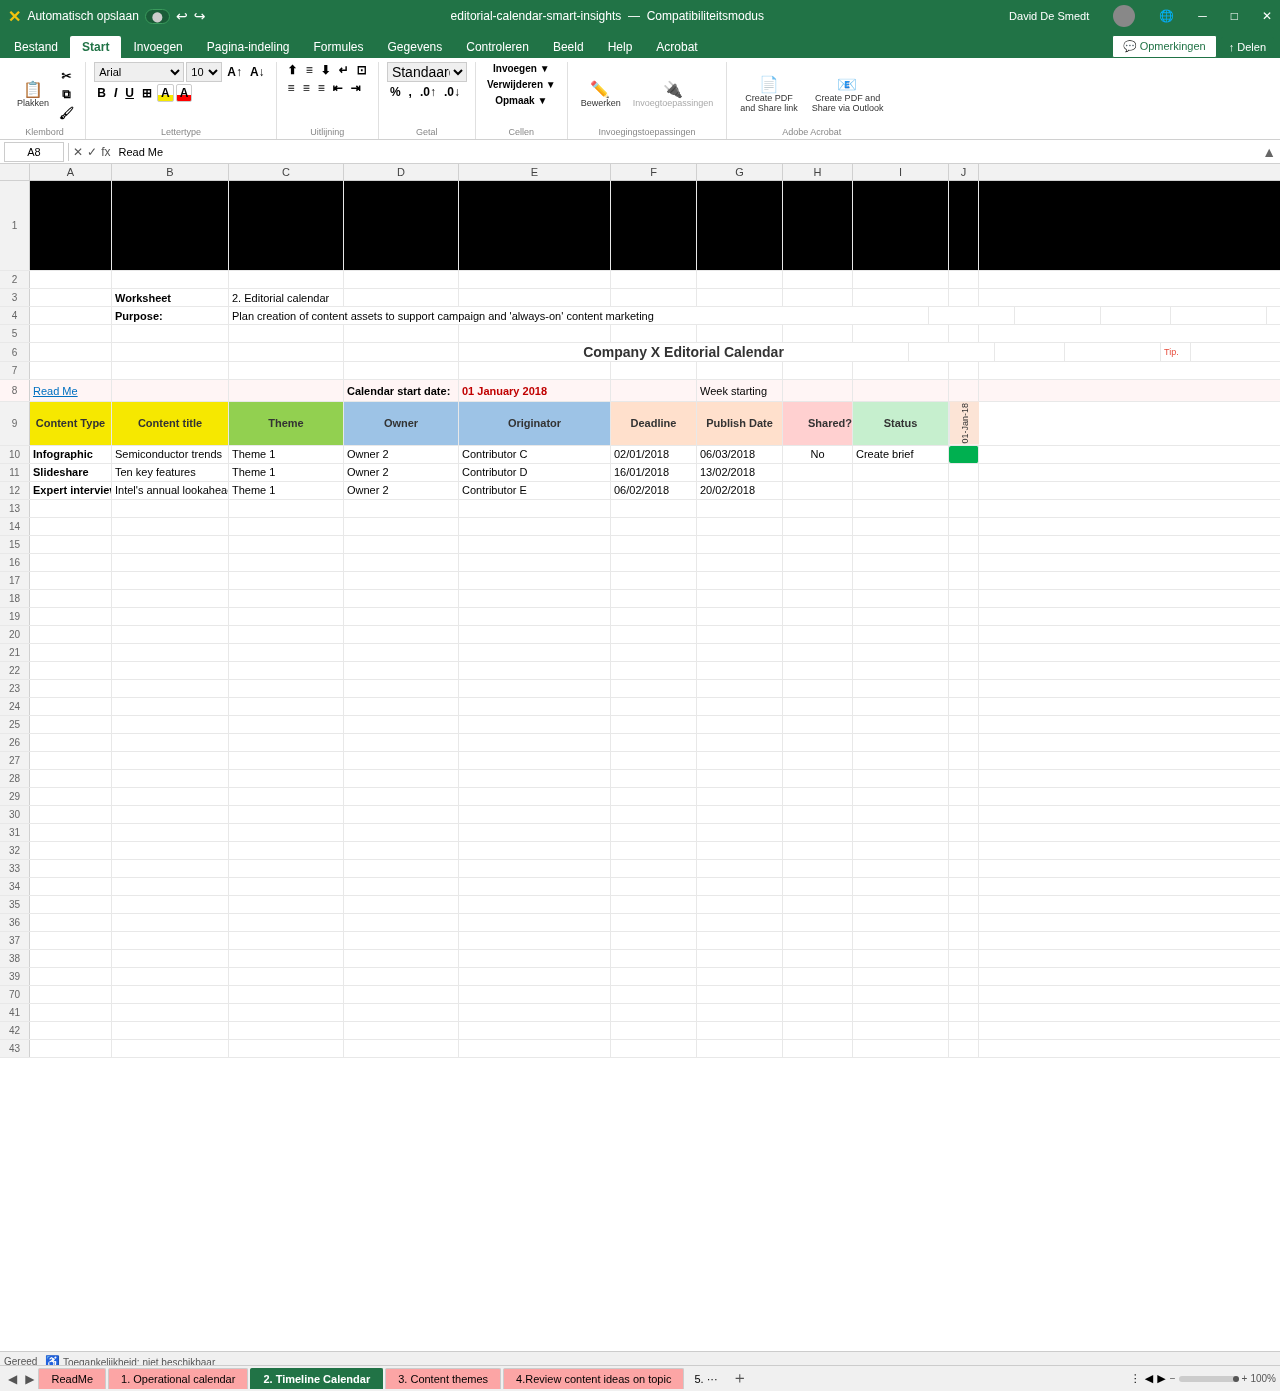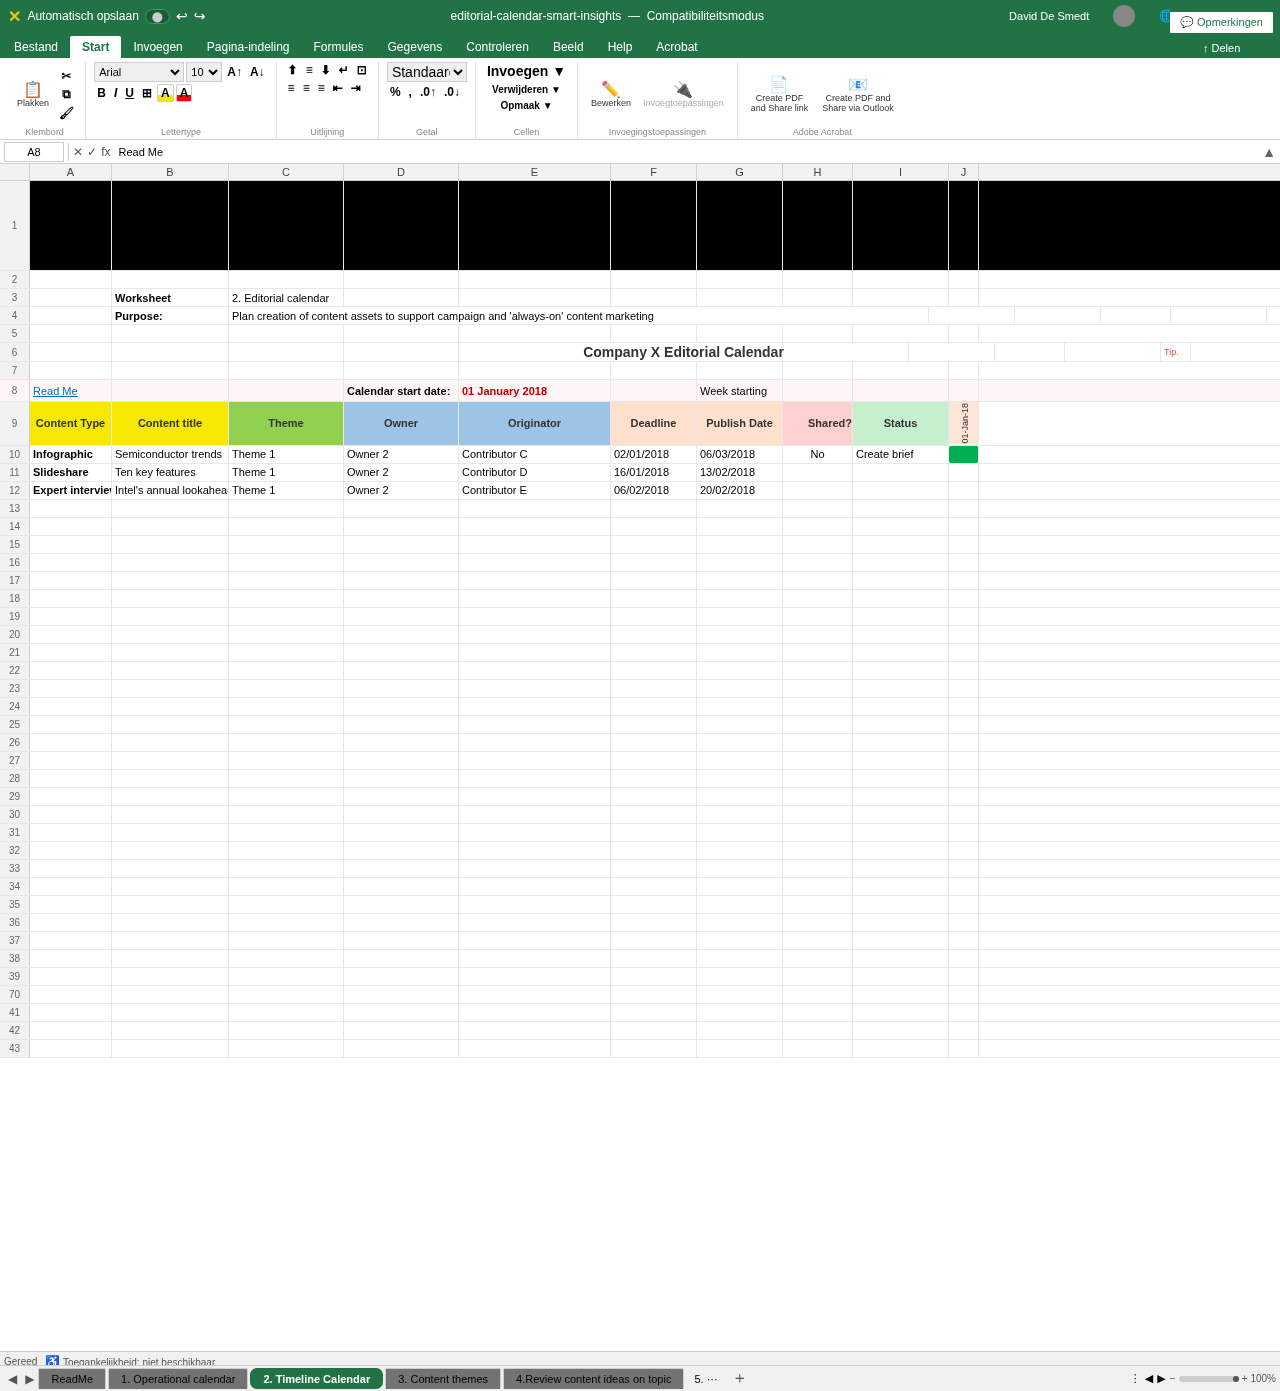--- a/index.html
+++ b/index.html
@@ -255,31 +255,30 @@
     }
     .sheet-nav-btn {
       background: none; border: none; cursor: pointer; font-size: 12px;
       color: #555; padding: 2px 4px;
     }
     .sheet-tab {
       padding: 4px 12px;
       font-size: 11px;
       border: 1px solid #ccc;
       border-bottom: none;
-      background: #737373;
+      background: #fca5a5;
       cursor: pointer;
       margin-right: 2px;
       border-radius: 2px 2px 0 0;
     }
     .sheet-tab.active {
       background: #217346;
       color: white;
       font-weight: bold;
       border-color: #217346;
-      border-radius: 7px;
     }
     .sheet-tab-more { padding: 4px 8px; font-size: 11px; background: none; border: none; cursor: pointer; }
     .sheet-add-btn { background: none; border: none; cursor: pointer; font-size: 16px; color: #555; padding: 2px 6px; }
     .sheet-right { margin-left: auto; display: flex; align-items: center; gap: 4px; }
     .zoom-ctrl { font-size: 10px; color: #555; display: flex; align-items: center; gap: 3px; }
 
     
     .status-bar {
       position: fixed;
       bottom: 20px;
@@ -336,21 +335,21 @@
   <button class="ribbon-tab">Bestand</button>
   <button class="ribbon-tab active">Start</button>
   <button class="ribbon-tab">Invoegen</button>
   <button class="ribbon-tab">Pagina-indeling</button>
   <button class="ribbon-tab">Formules</button>
   <button class="ribbon-tab">Gegevens</button>
   <button class="ribbon-tab">Controleren</button>
   <button class="ribbon-tab">Beeld</button>
   <button class="ribbon-tab">Help</button>
   <button class="ribbon-tab">Acrobat</button>
-  <div style="margin-left:auto; display:flex; gap:4px; align-items:center; padding-right:6px;flex-direction:column;">
+  <div style="margin-left:auto; display:flex; gap:4px; align-items:center; padding-right:6px;">
     <button class="comments-btn">💬 Opmerkingen</button>
     <button class="green-btn">↑ Delen</button>
   </div>
 </div>
 
 <div class="ribbon">
 
   <div class="ribbon-group">
     <div class="ribbon-row" style="flex:1; align-items:center;">
       <button class="ribbon-btn">
@@ -417,21 +416,21 @@
       <button class="ribbon-small-btn">,</button>
       <button class="ribbon-small-btn">.0↑</button>
       <button class="ribbon-small-btn">.0↓</button>
     </div>
     <span class="ribbon-group-label">Getal</span>
   </div>
 
 
   <div class="ribbon-group">
     <div class="ribbon-row" style="flex-direction:column; gap:2px;">
-      <button class="ribbon-small-btn" style="font-size:14px;">Invoegen ▼</button>
+      <button class="ribbon-small-btn" style="font-size:10px;">Invoegen ▼</button>
       <button class="ribbon-small-btn" style="font-size:10px;">Verwijderen ▼</button>
       <button class="ribbon-small-btn" style="font-size:10px;">Opmaak ▼</button>
     </div>
     <span class="ribbon-group-label">Cellen</span>
   </div>
 
   <div class="ribbon-group">
     <div class="ribbon-row" style="flex:1; align-items:center;">
       <button class="ribbon-btn">
         <span class="ribbon-btn-icon">✏️</span>

